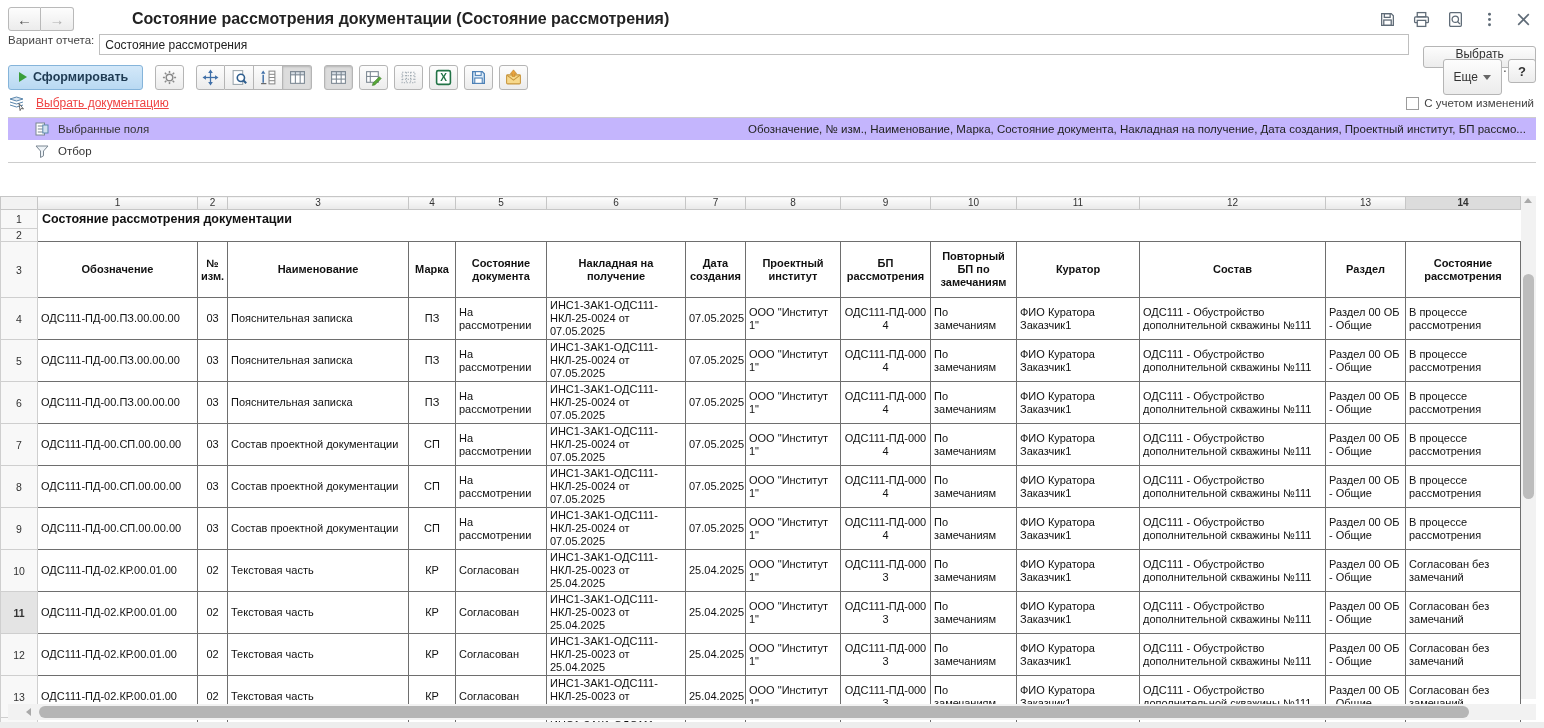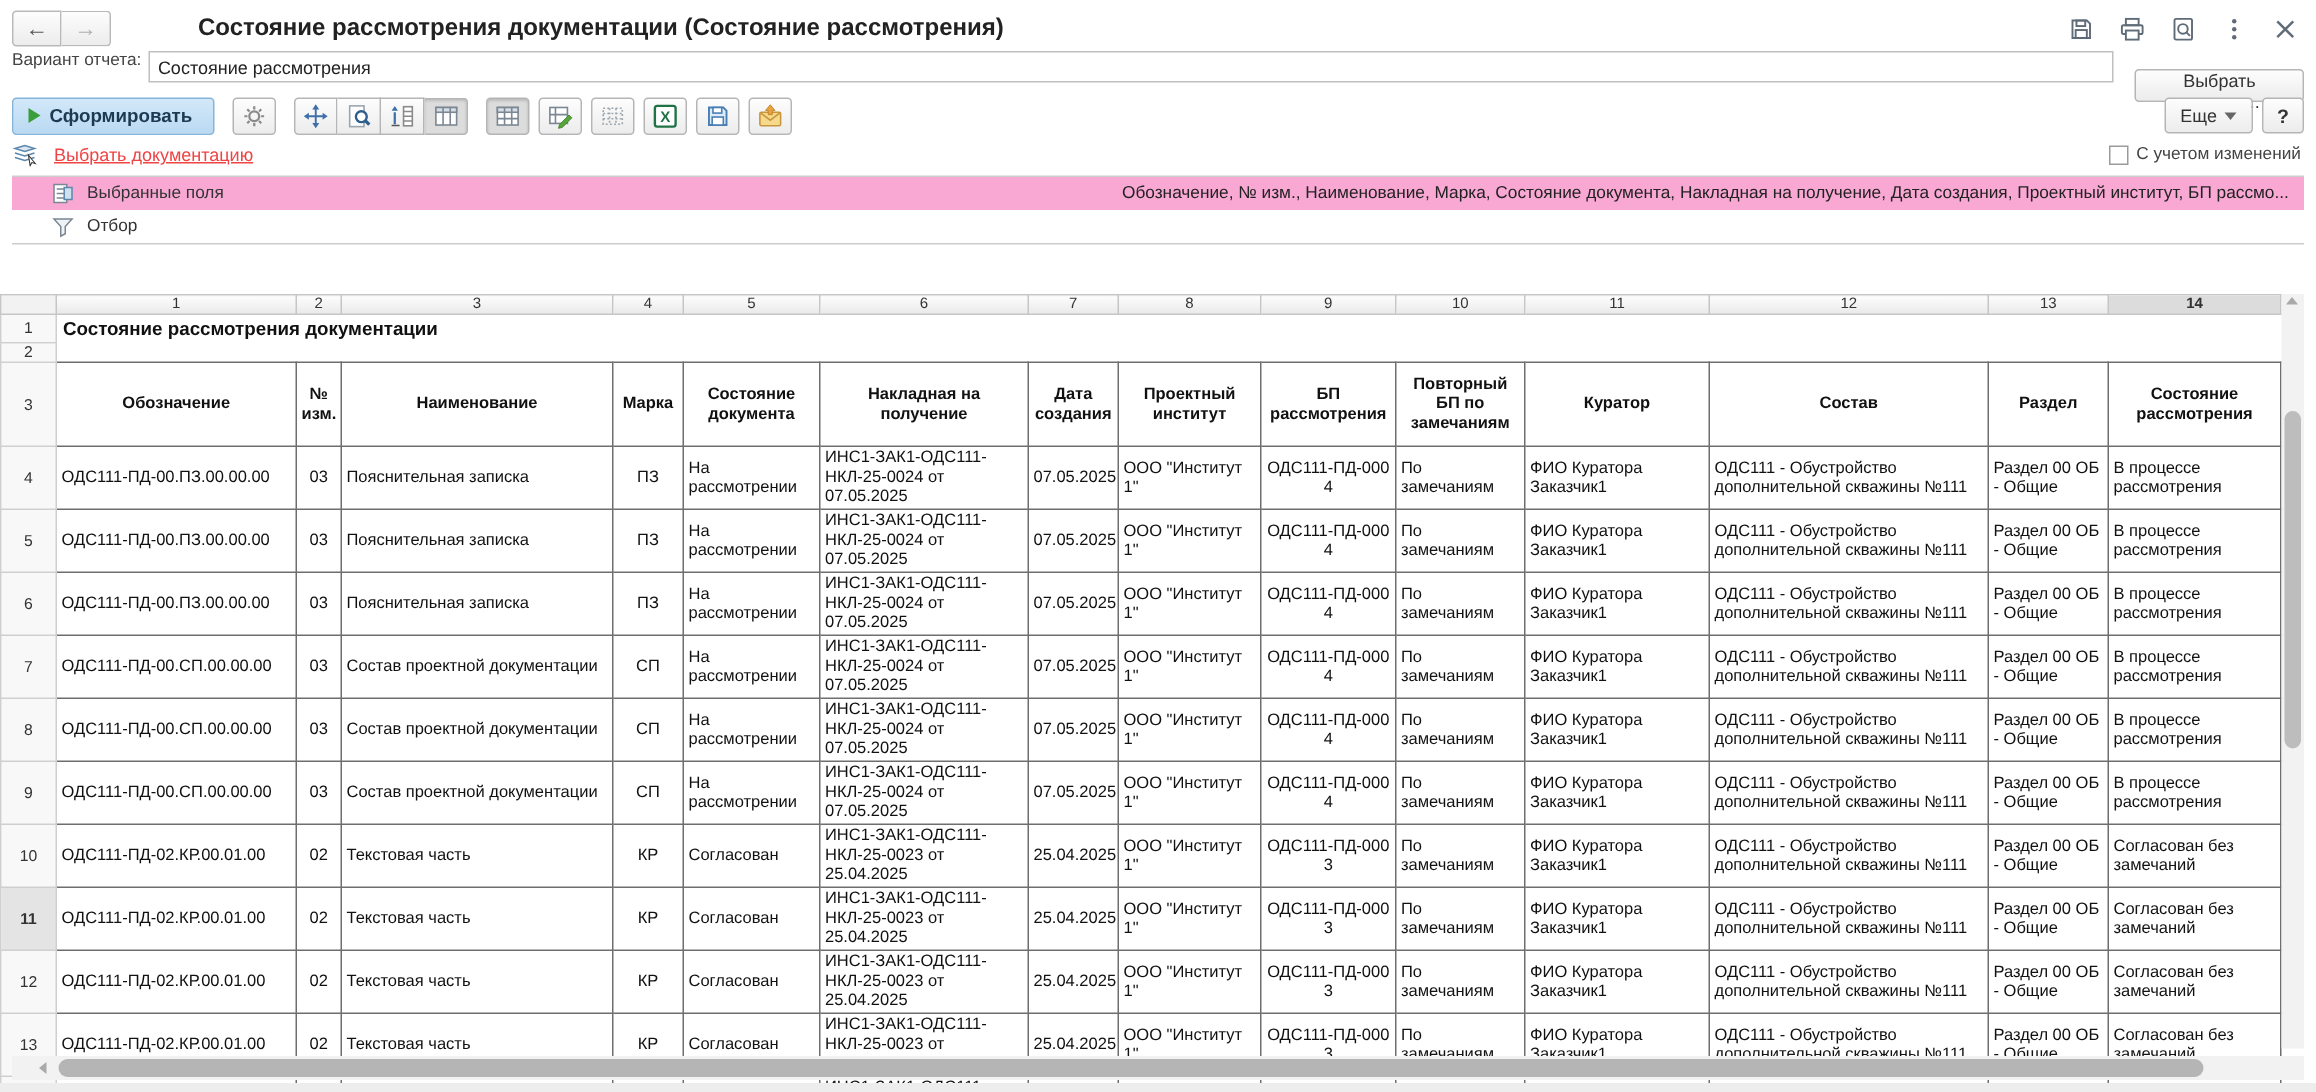--- a/index.html
+++ b/index.html
@@ -36,39 +36,39 @@
   .tbtn { width:29px; height:25px; border:1px solid #b5b5b5; background:linear-gradient(#fdfdfd,#ececec);
     display:flex; align-items:center; justify-content:center; cursor:pointer; border-radius:3px; }
   .tbtn svg { width:17px; height:17px; }
   .tbtn.pressed { background:#dcdcdc; box-shadow:inset 0 1px 2px rgba(0,0,0,.18); }
   .btn-group { display:flex; margin-left:12px; }
   .btn-group.joined .tbtn { border-radius:0; border-left:none; }
   .btn-group.joined .tbtn:first-child { border-radius:3px 0 0 3px; border-left:1px solid #b5b5b5; }
   .btn-group.joined .tbtn:last-child { border-radius:0 3px 3px 0; }
   .btn-group.spaced { gap:6px; }
   .toolbar-right { margin-left:auto; display:flex; gap:6px; }
-  .btn-more { height:24px; padding:0 10px; font-size:12px; border:1px solid #b5b5b5; border-radius:3px;
+  .btn-more { height:36px; padding:0 10px; font-size:12px; border:1px solid #b5b5b5; border-radius:3px;
     background:linear-gradient(#fdfdfd,#ececec); cursor:pointer; color:#333; display:flex; align-items:center; gap:5px; }
   .caret { width:0; height:0; border-left:4px solid transparent; border-right:4px solid transparent; border-top:5px solid #666; }
   .btn-help { width:28px; height:24px; font-size:13px; font-weight:bold; border:1px solid #b5b5b5; border-radius:3px;
     background:linear-gradient(#fdfdfd,#ececec); cursor:pointer; color:#333; display:flex; align-items:center; justify-content:center; }
 
   
   .link-row { height:22px; display:flex; align-items:center; padding:0 10px 0 8px; }
   .doc-icon { width:18px; height:16px; margin-right:10px; }
   .doc-icon svg { width:18px; height:16px; }
   .doc-link { font-size:12px; color:#ef4444; text-decoration:underline; cursor:pointer; }
   .chk-wrap { margin-left:auto; display:flex; align-items:center; gap:5px; }
   .checkbox { width:13px; height:13px; border:1px solid #9b9b9b; background:#fff; cursor:pointer; }
   .chk-label { font-size:11.5px; color:#444;text-align:right; }
 
   
   .settings { margin:3px 8px 0 8px; border-top:1px solid #cdcdcd; border-bottom:1px solid #cdcdcd; }
   .set-row { height:22px; display:flex; align-items:center; font-size:11.5px; color:#333; cursor:default; }
-  .set-row.selected { background:#f9a8d4; }
+  .set-row.selected { background:#c4b5fd; }
   .set-row:nth-child(3) { background:#f7f7f7; }
   .set-row.selected:nth-child(3) { background:#cfe4f7; }
   .set-icon { width:16px; height:16px; margin:0 8px 0 26px; flex:0 0 auto; }
   .set-icon svg { width:16px; height:16px; }
   .set-label { width:690px; flex:0 0 auto; }
   .set-value { font-size:11.5px; color:#222; white-space:nowrap; overflow:hidden; }
 
   
   .sheet-zone { position:absolute; left:0; top:196px; width:1544px; height:532px; }
   table.sheet { border-collapse:collapse; table-layout:fixed; width:1520px; }

